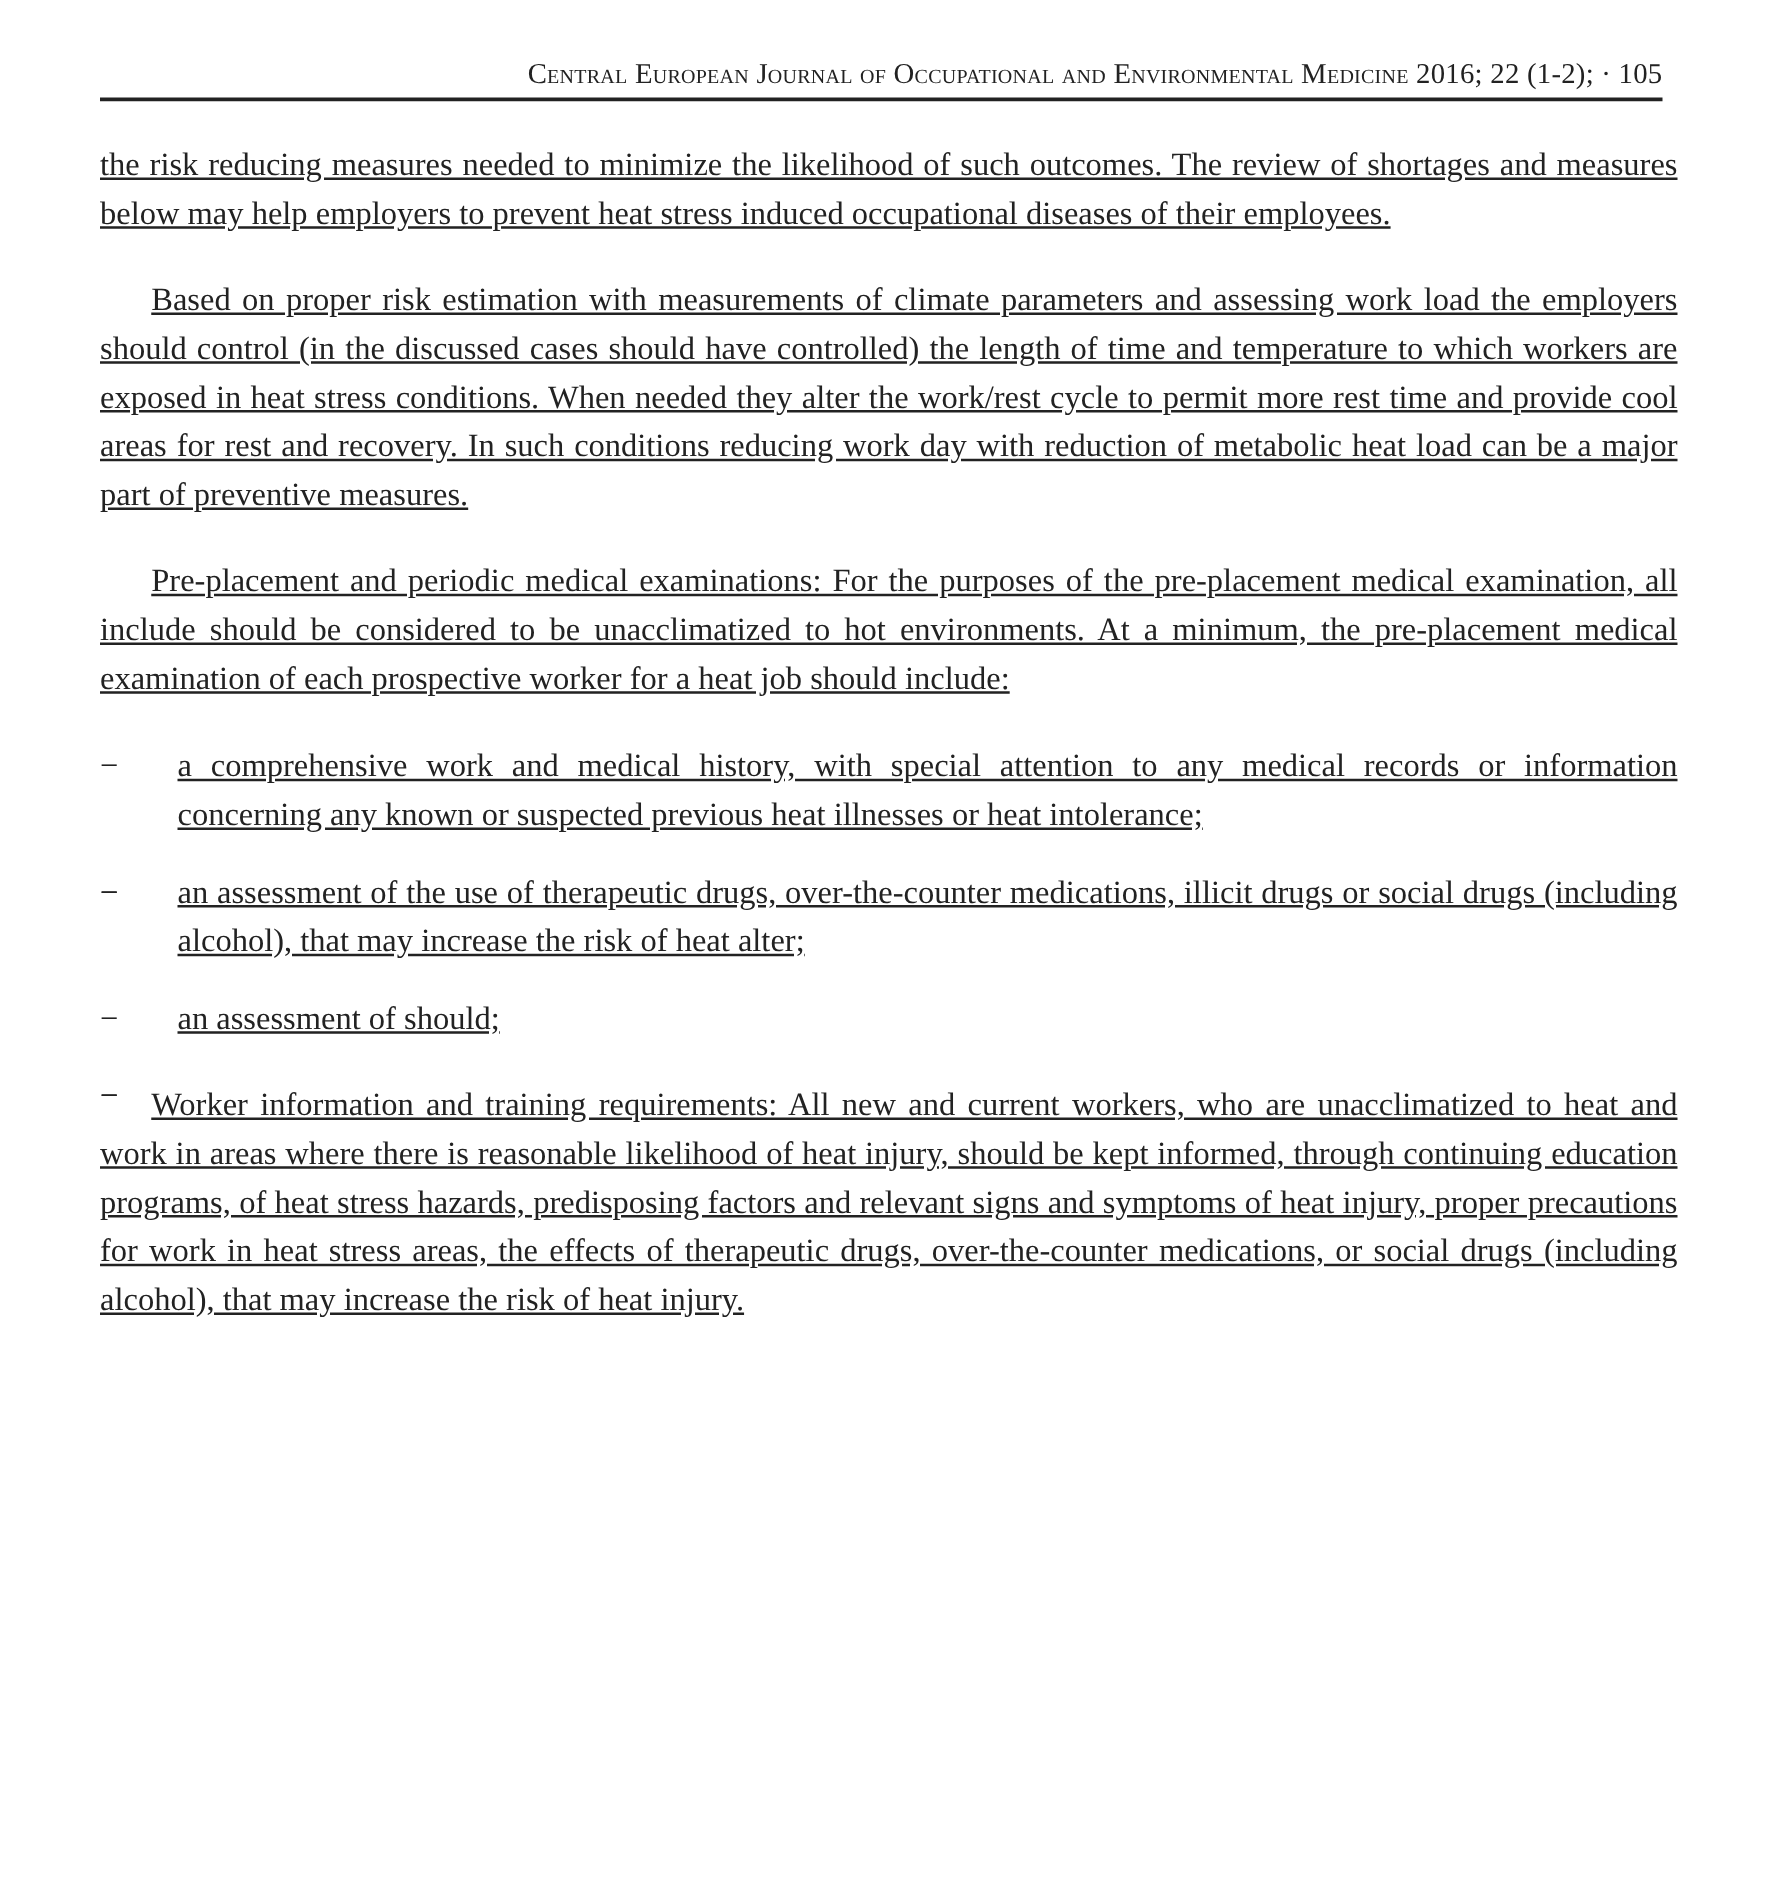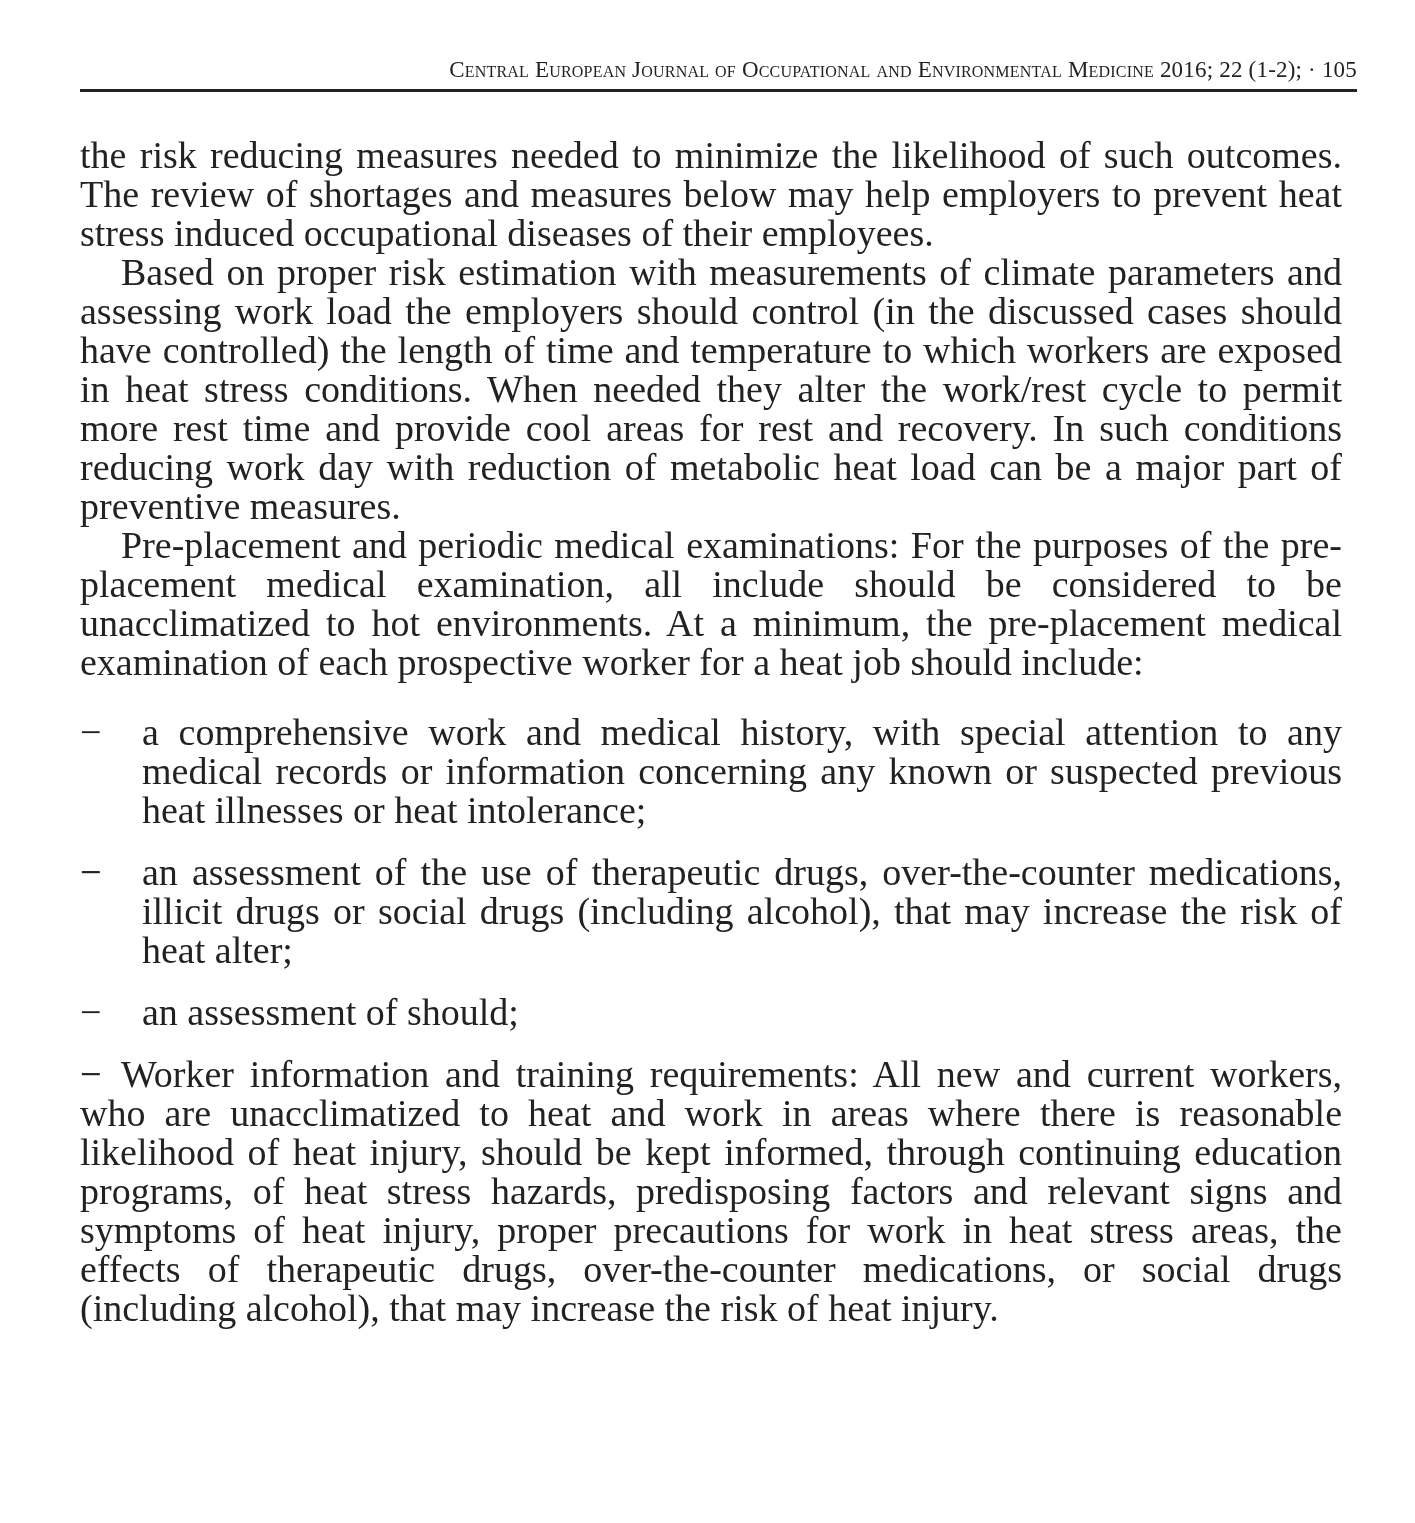--- a/index.html
+++ b/index.html
@@ -1,21 +1,21 @@
 <!DOCTYPE html>
 <html><head>
 <meta charset="utf-8">
 <style>
   html, body { margin: 0; padding: 0; background: #ffffff; }
   body { width: 1415px; height: 1523px; position: relative; overflow: hidden; color: #222222; font-family: "Liberation Serif", serif; }
-  .header { position: absolute; left: 80px; right: 58px; top: 44px; height: 34px; border-bottom: 3px solid #222; margin-top: 11px; }
+  .header { position: absolute; left: 80px; right: 85px; top: 44px; height: 34px; border-bottom: 3px solid #222; }
   .header-text { position: absolute; right: 0; top: 2px; font-size: 23px; font-variant: small-caps; letter-spacing: 0.2px; white-space: nowrap; }
-  .content { position: absolute; left: 80px; width: 1262px; top: 136px; font-size: 38px; line-height: 39px; }
+  .content { position: absolute; left: 80px; width: 1262px; top: 112px; font-size: 26px; line-height: 39px; text-decoration: underline; }
   .content p { margin: 0; text-align: justify; }
-  .content p.indent { text-indent: 41px; }
+  .content p.indent { text-indent: 41px; margin-top: 30px; }
   .list { margin: 31px 0 23px 0; padding: 0; list-style: none; }
   .list li { position: relative; padding-left: 62px; margin-bottom: 23px; text-align: justify; }
   .list li .dash { position: absolute; left: 0; top: 0; }
 </style>
 </head>
 <body>
 
 <div class="header">
   <span class="header-text">Central European Journal of Occupational and Environmental Medicine 2016; 22 (1-2); · 105</span>
 </div>

